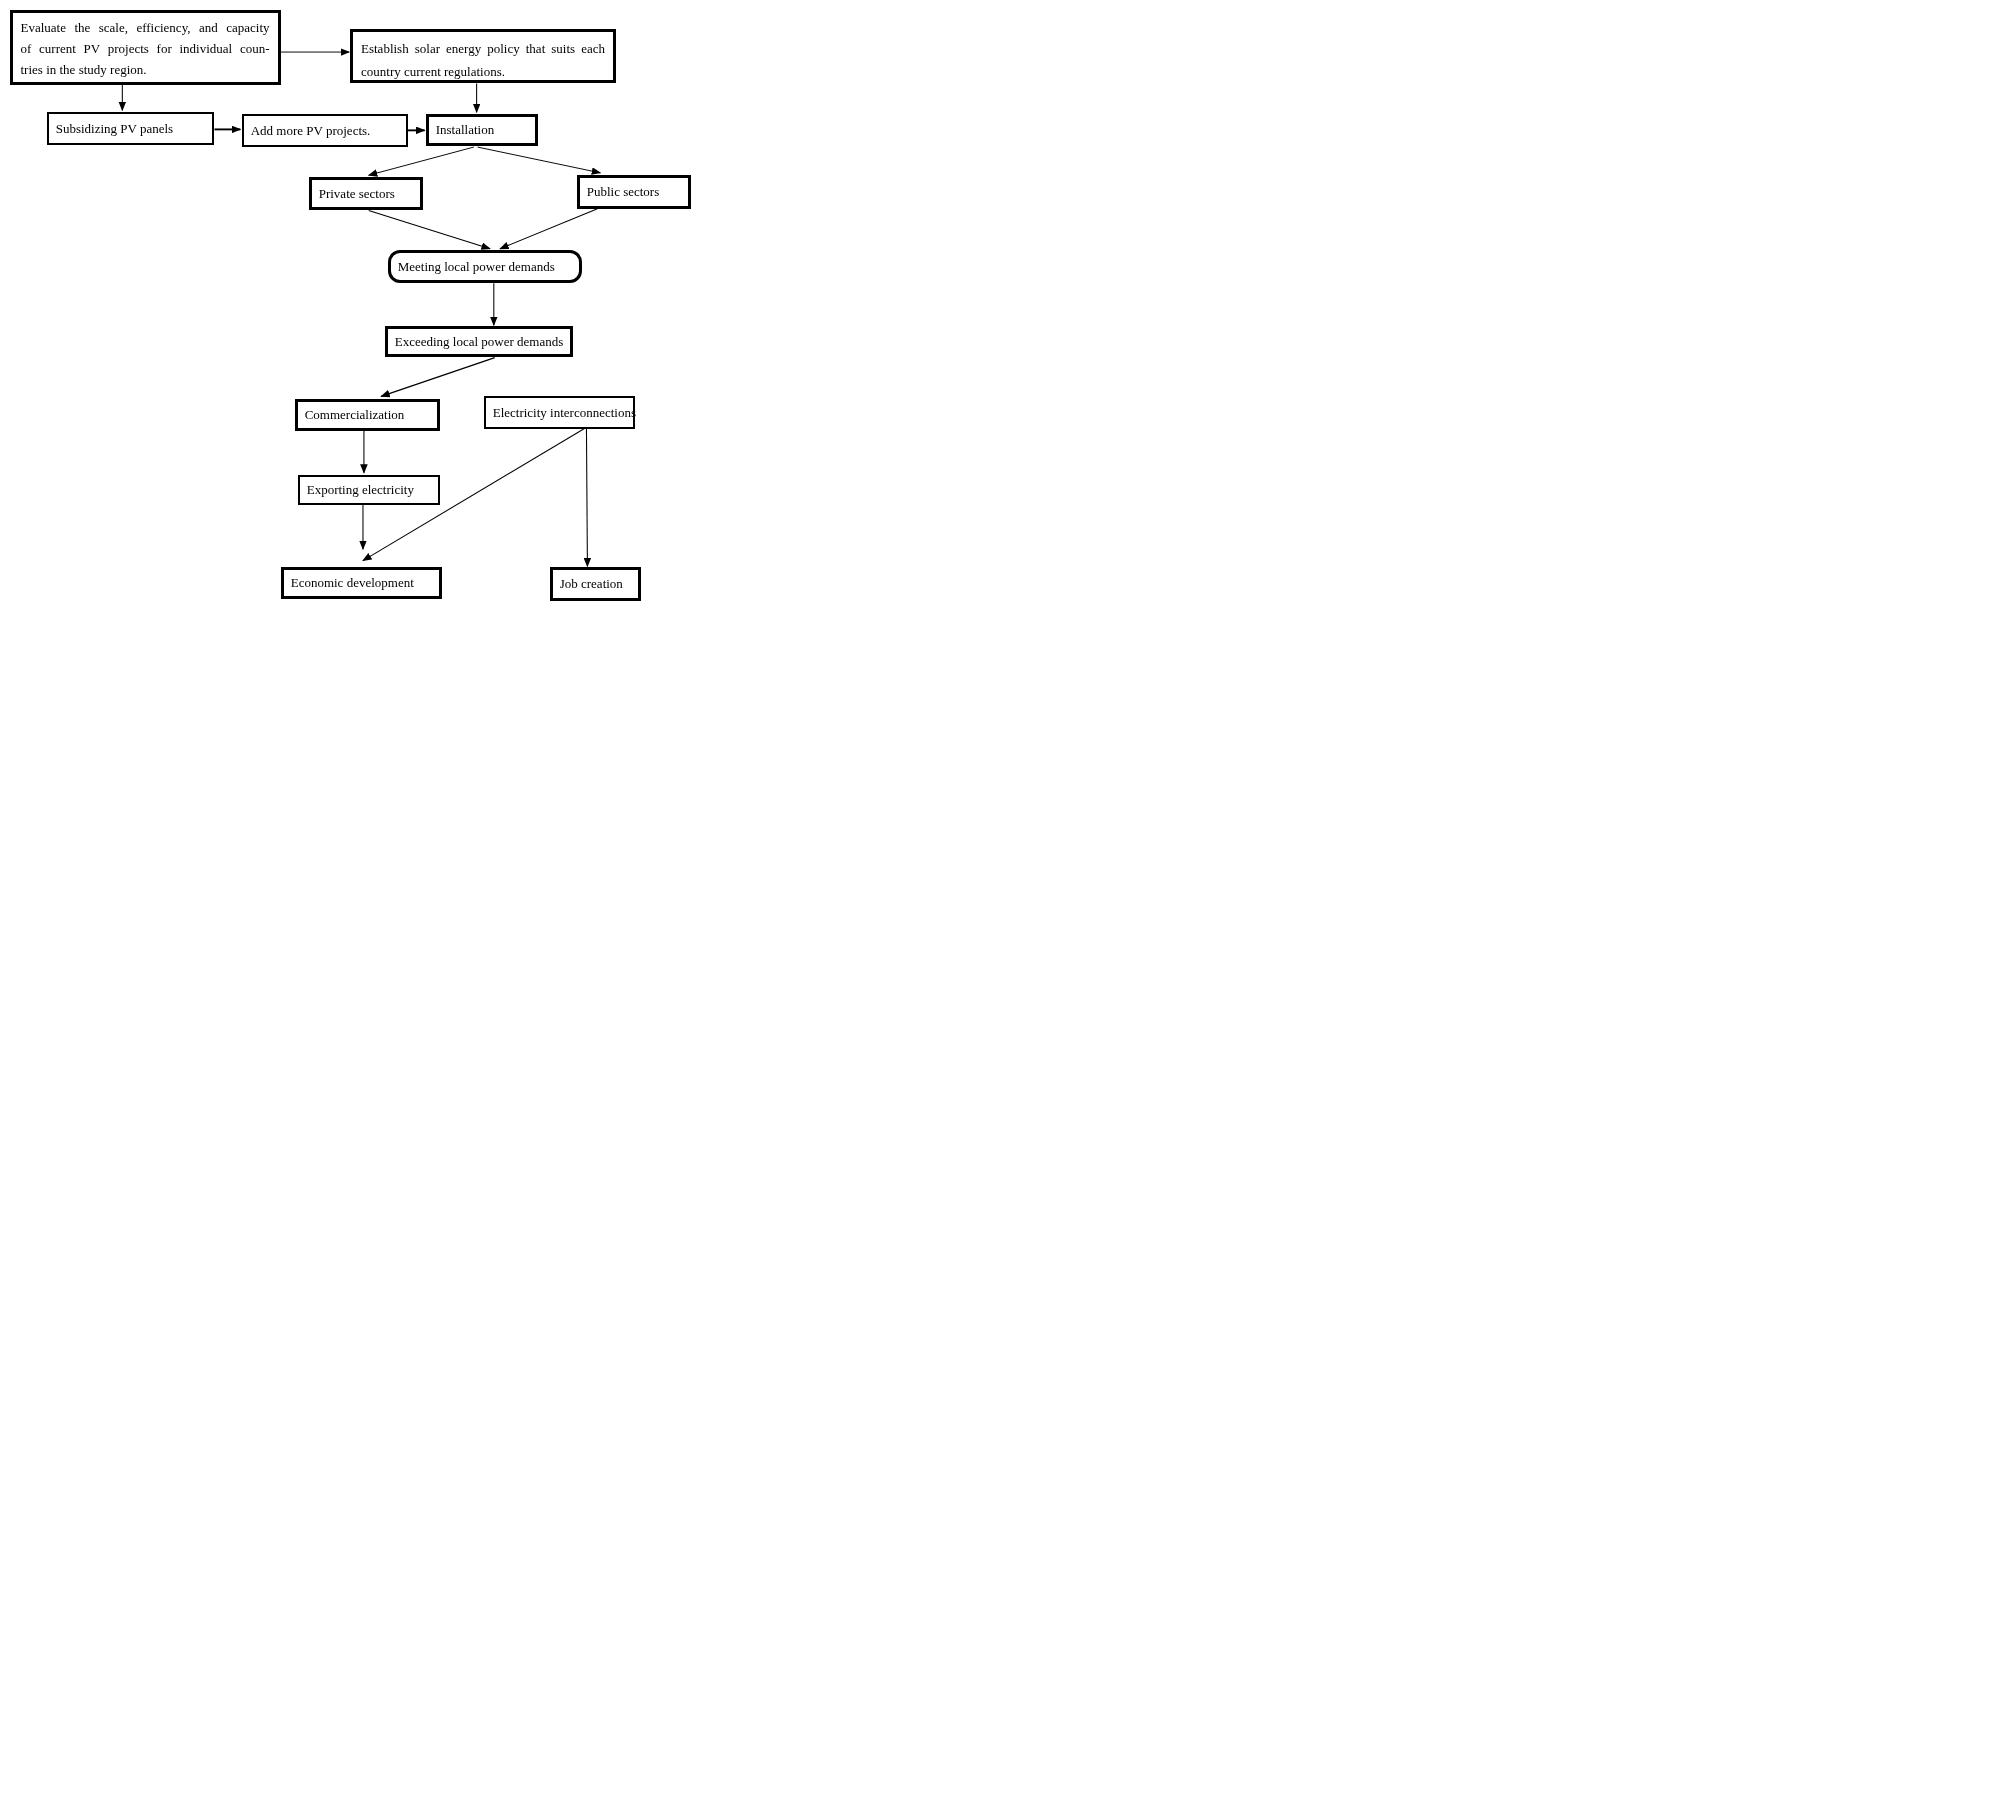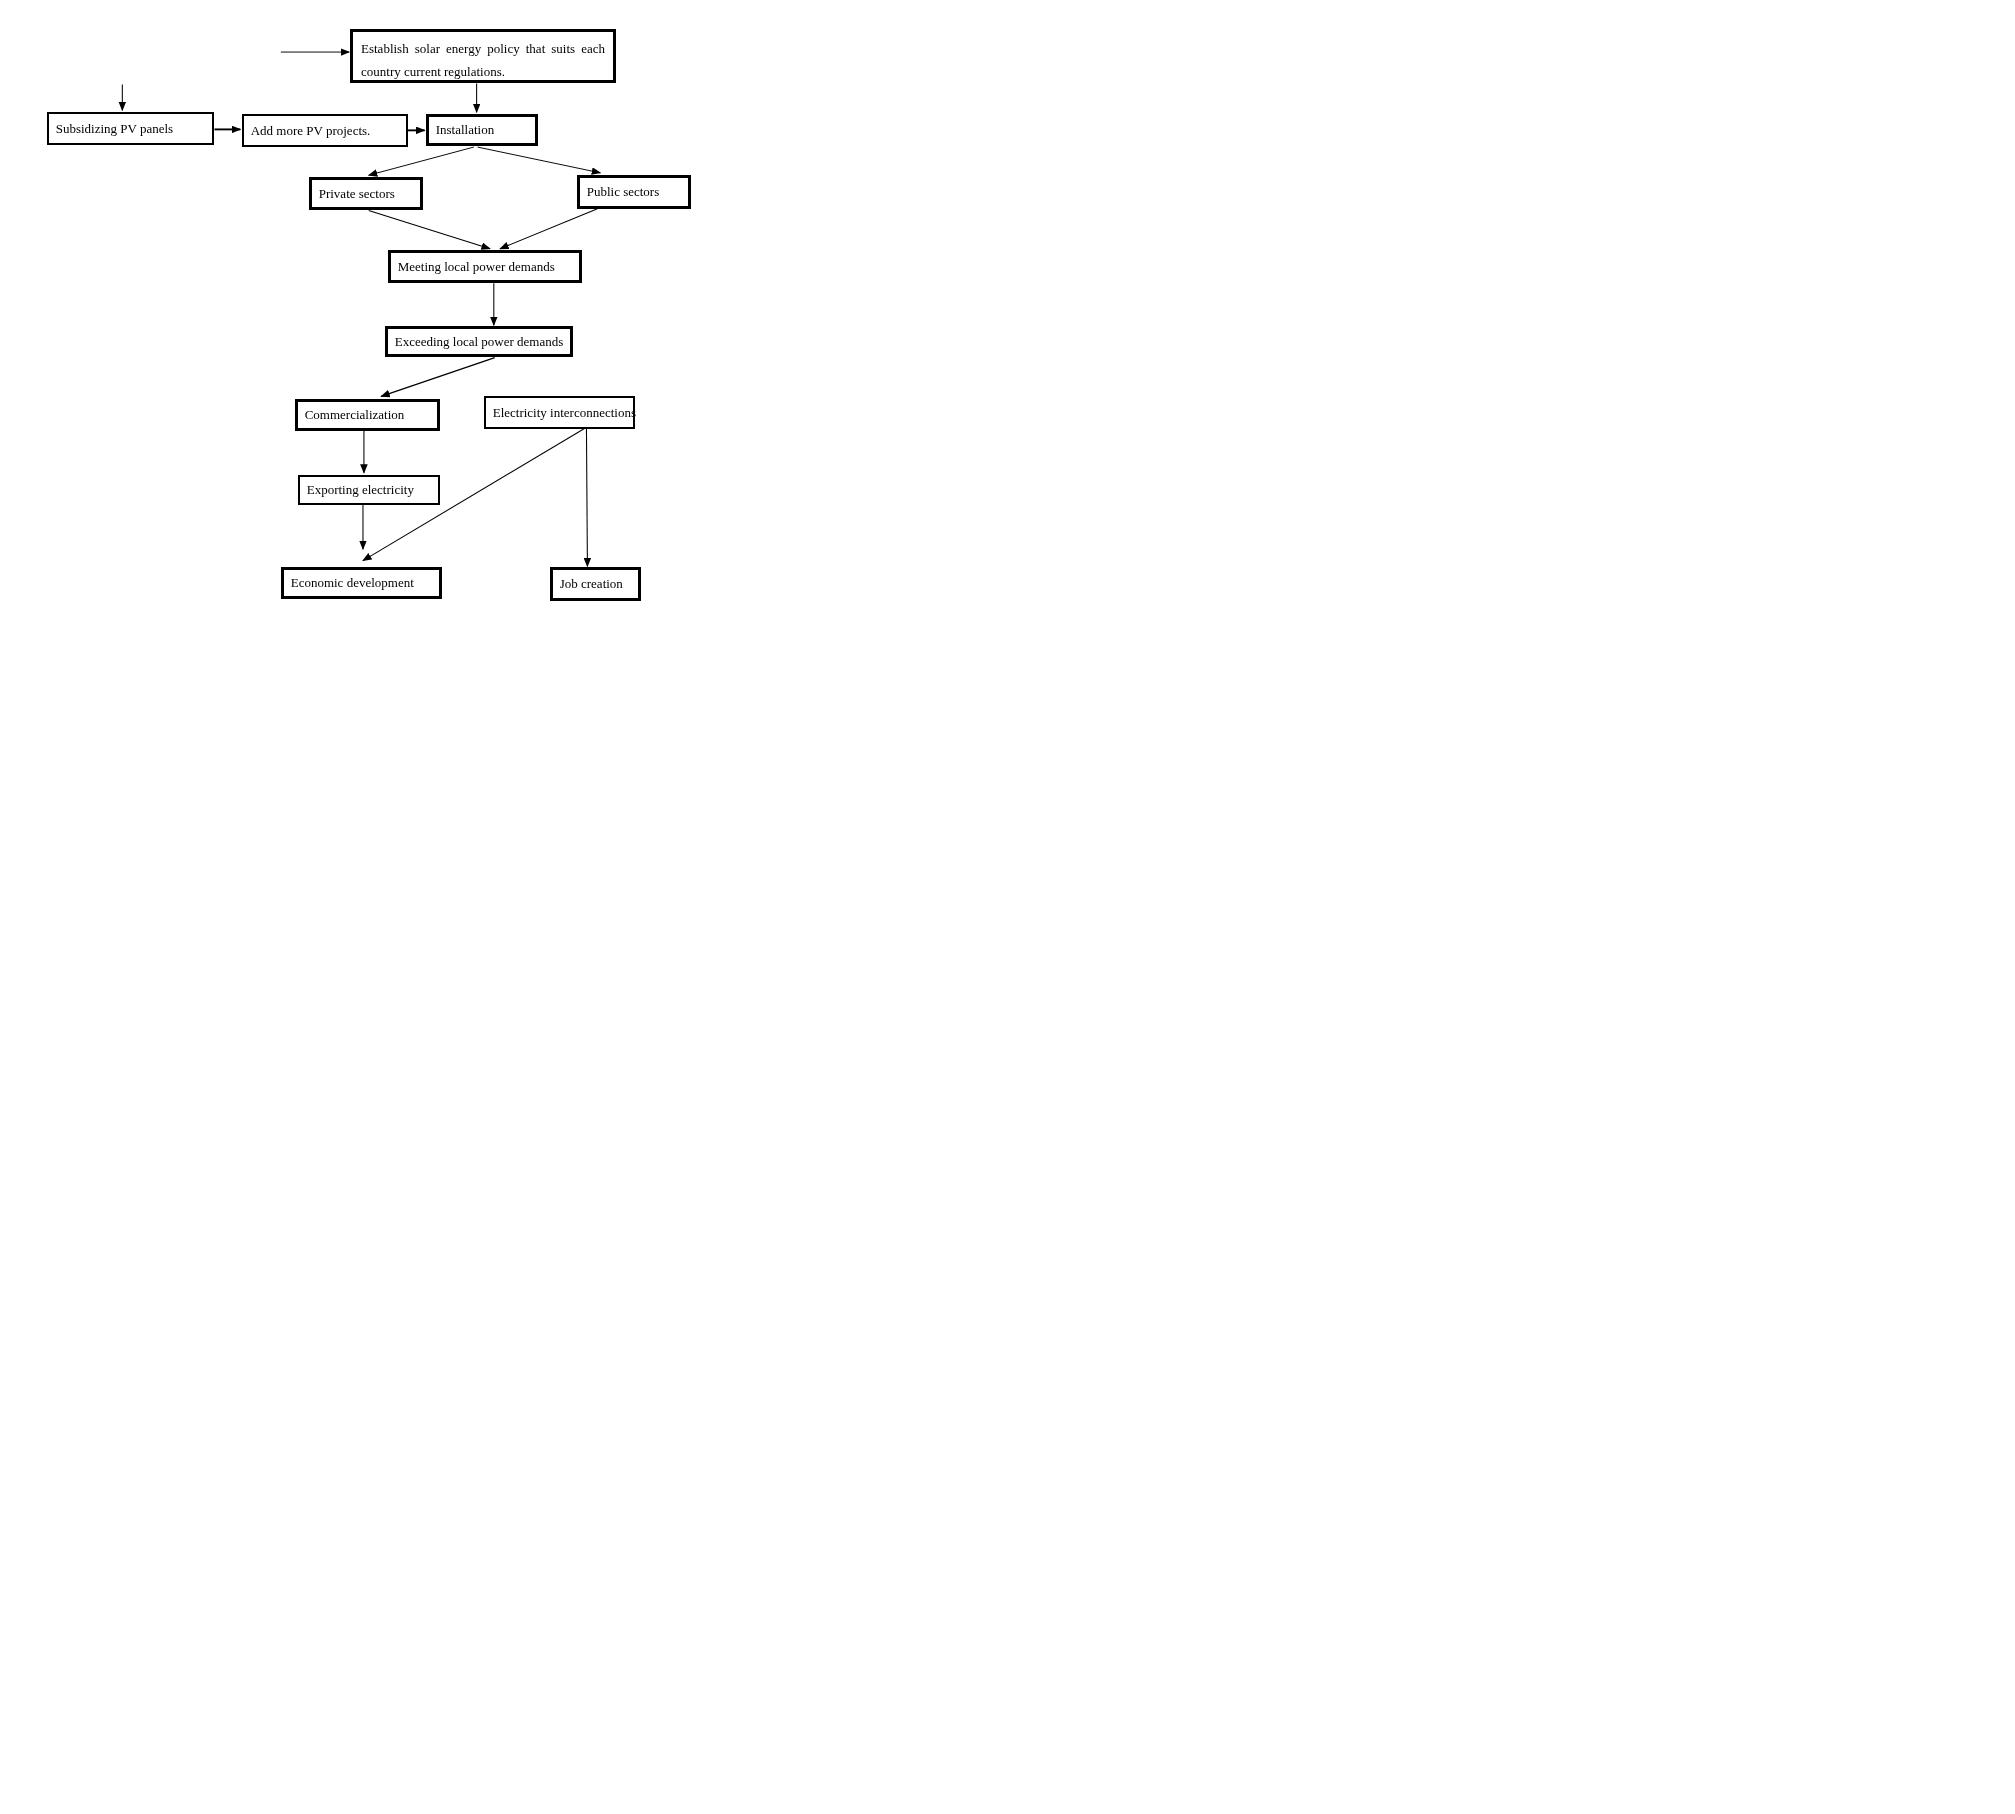--- a/index.html
+++ b/index.html
@@ -37,21 +37,21 @@
   #n-establish .ln { line-height: 23px; }
 
   
   #n-evaluate          { left: 9.5px;   top: 9.5px;   width: 271px; height: 75px; }
   #n-establish         { left: 350px;  top: 29px;   width: 266px; height: 54px; }
   #n-subsidizing       { left: 47px;   top: 112px;  width: 167px; height: 33px;  }
   #n-addmore           { left: 242px;  top: 114px;  width: 166px; height: 33px;  }
   #n-installation      { left: 426px;  top: 114px;  width: 112px; height: 32px;  }
   #n-private           { left: 309px;  top: 177px;  width: 114px; height: 33px; font-family: Liberation Serif, serif;  }
   #n-public            { left: 553px; top: 175px;  width: 114px; height: 34px; margin-left: 24px;  }
-  #n-meeting           { left: 388px;  top: 250px;  width: 194px; height: 33px;  }
+  #n-meeting           { left: 388px;  top: 250px;  width: 194px; height: 33px; border-radius: 12px;  }
   #n-exceeding         { left: 385px;  top: 326px;  width: 188px; height: 31px;  }
   #n-commercialization { left: 295px;  top: 399px;  width: 145px; height: 32px;  }
   #n-interconnections  { left: 484px; top: 396px;  width: 151px; height: 33px;  }
   #n-exporting         { left: 298px;  top: 475px;  width: 142px; height: 30px;  }
   #n-economic          { left: 281px;  top: 567px; width: 161px; height: 32px;  }
   #n-job               { left: 550px; top: 567px; width: 91px; height: 34px;  }
 
   line { stroke: #000; }
 </style>
 </head>
@@ -75,20 +75,25 @@
     <line x1="772" y1="441" x2="1026" y2="521" stroke-width="2.2" marker-end="url(#ah)"></line>
     <line x1="1251" y1="437" x2="1047" y2="521" stroke-width="2.2" marker-end="url(#ah)"></line>
     <line x1="1034" y1="593" x2="1034" y2="681" stroke-width="2.2" marker-end="url(#ah)"></line>
     <line x1="1036" y1="749" x2="798" y2="830" stroke-width="2.8" marker-end="url(#ah)"></line>
     <line x1="762" y1="902" x2="762" y2="990" stroke-width="2.2" marker-end="url(#ah)"></line>
     <line x1="760" y1="1057" x2="760" y2="1150" stroke-width="2.2" marker-end="url(#ah)"></line>
     <line x1="1223" y1="898" x2="760" y2="1174" stroke-width="2.2" marker-end="url(#ah)"></line>
     <line x1="1228" y1="898" x2="1230" y2="1186" stroke-width="2.2" marker-end="url(#ah)"></line>
   </svg>
 
+  <div class="node para thick" id="n-evaluate">
+    <span class="ln just">Evaluate the scale, efficiency, and capacity</span>
+    <span class="ln just">of current PV projects for individual coun-</span>
+    <span class="ln">tries in the study region.</span>
+  </div>
 
   <div class="node para thick" id="n-establish">
     <span class="ln just">Establish solar energy policy that suits each</span>
     <span class="ln">country current regulations.</span>
   </div>
 
   <div class="node" id="n-subsidizing">
     <span>Subsidizing PV panels</span>
   </div>
 

